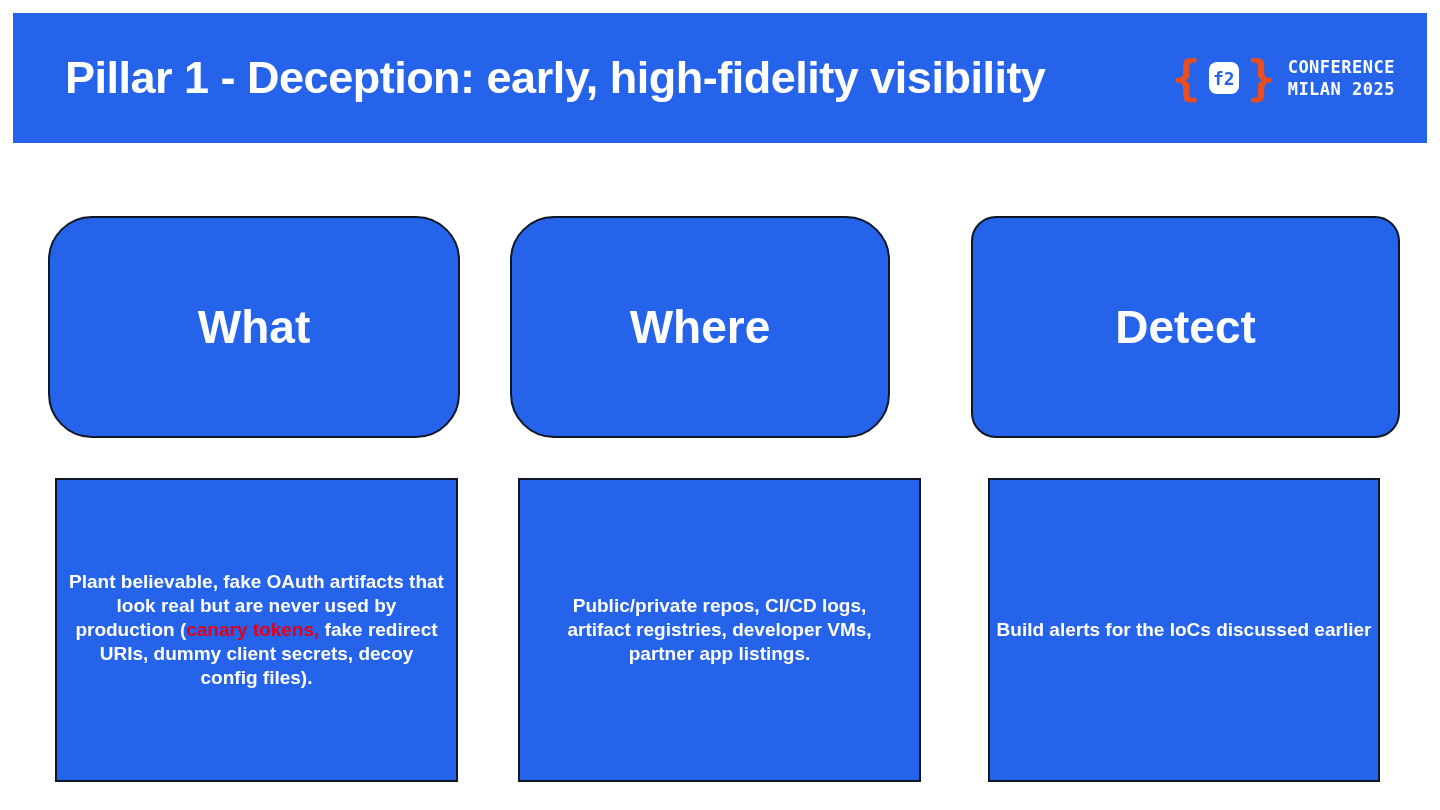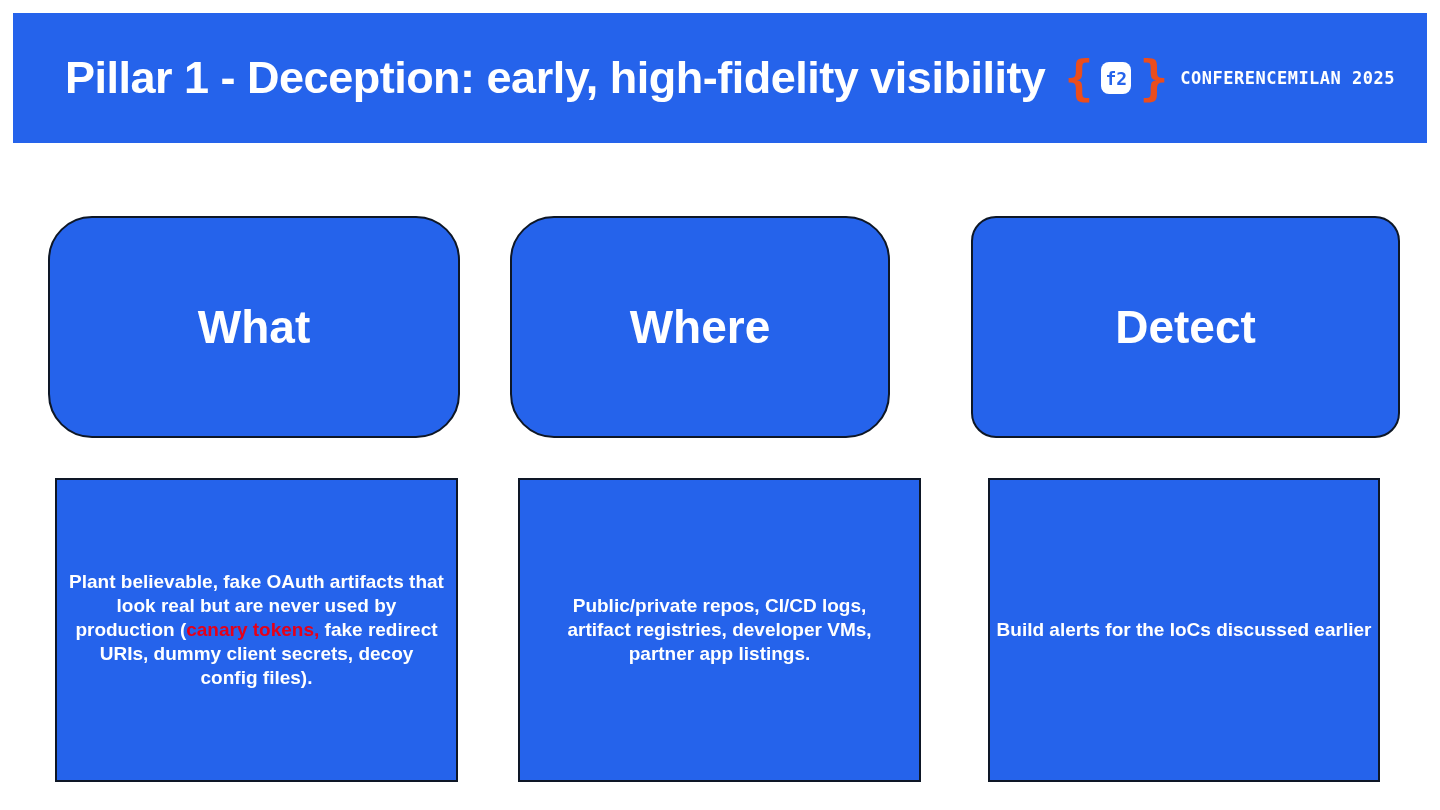--- a/index.html
+++ b/index.html
@@ -52,21 +52,21 @@
     margin: 0 8px;
     background: #ffffff;
     border-radius: 8px;
     color: #2563eb;
     font-family: "DejaVu Sans Mono", monospace;
     font-weight: 700;
     font-size: 18px;
   }
   .logo-text {
     display: flex;
-    flex-direction: row;
+    flex-direction: column;
     margin-left: 12px;
     color: #ffffff;
     font-family: "DejaVu Sans Mono", monospace;
     font-weight: 700;
     font-size: 17px;
     line-height: 1.3;
     letter-spacing: 0.5px;
   }
 
   

